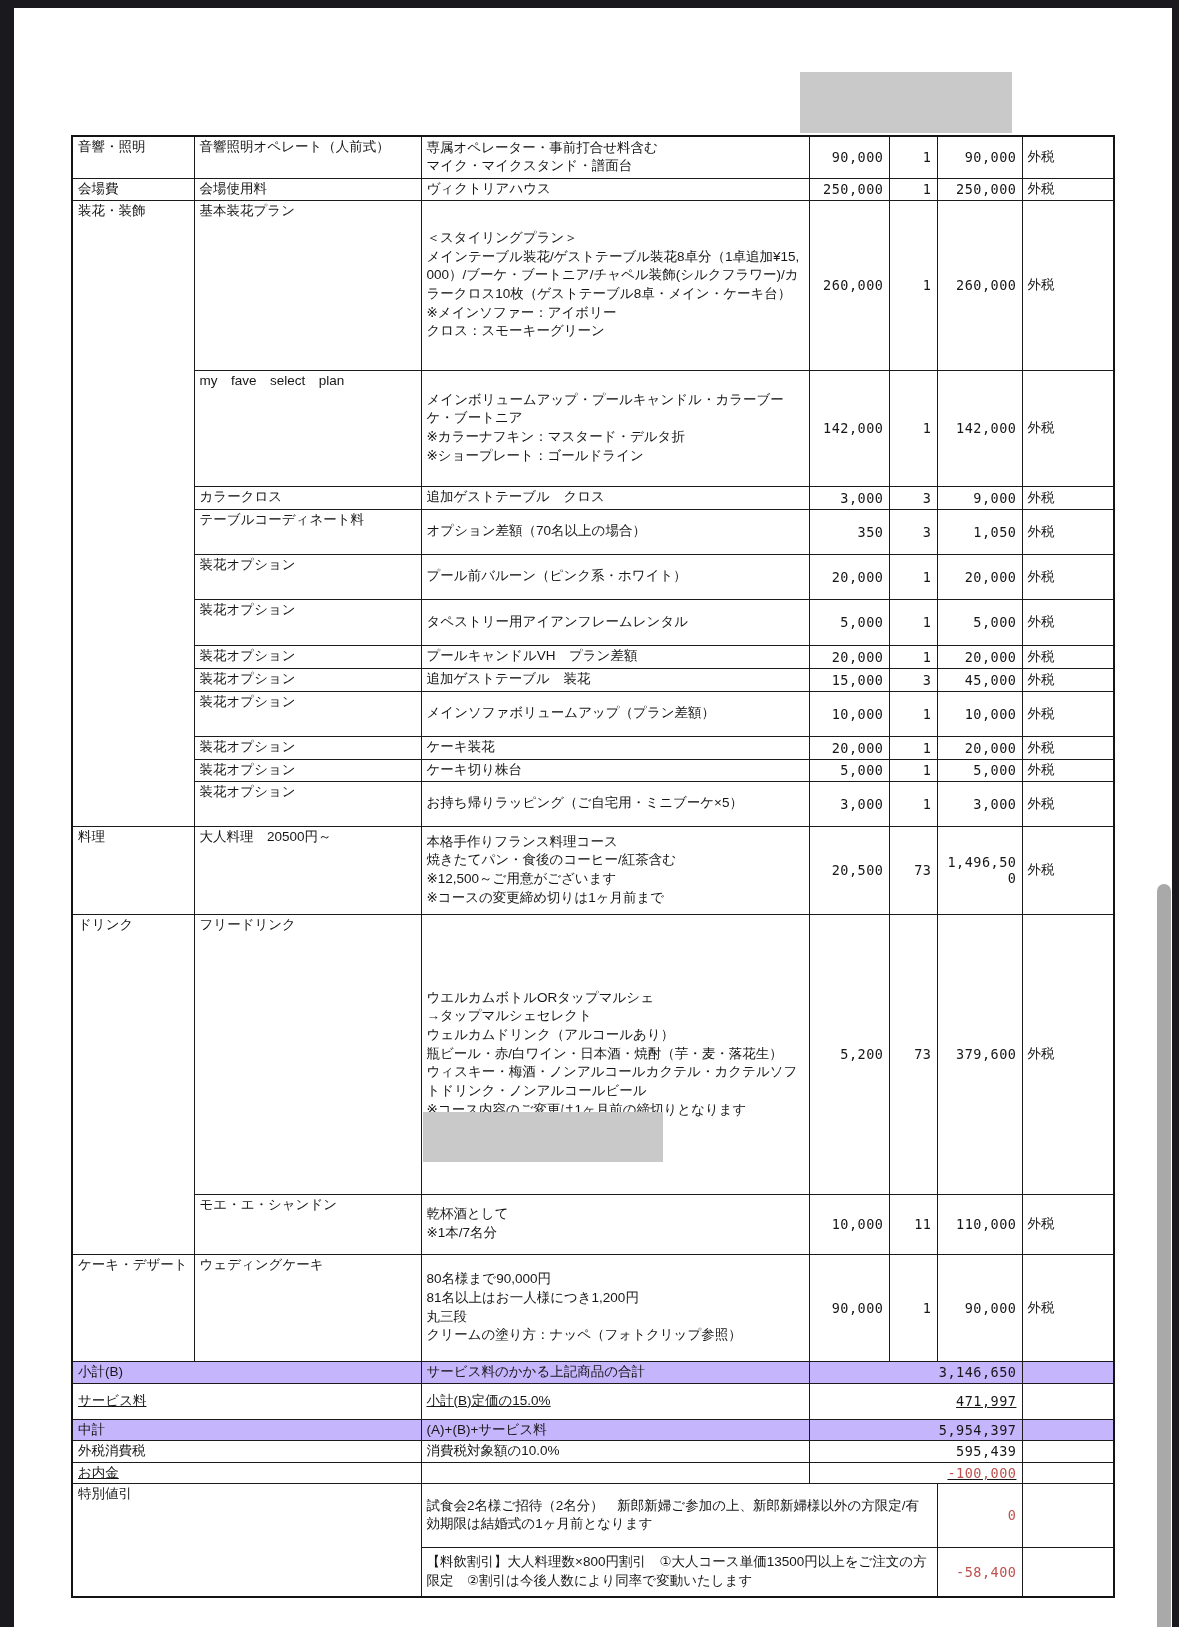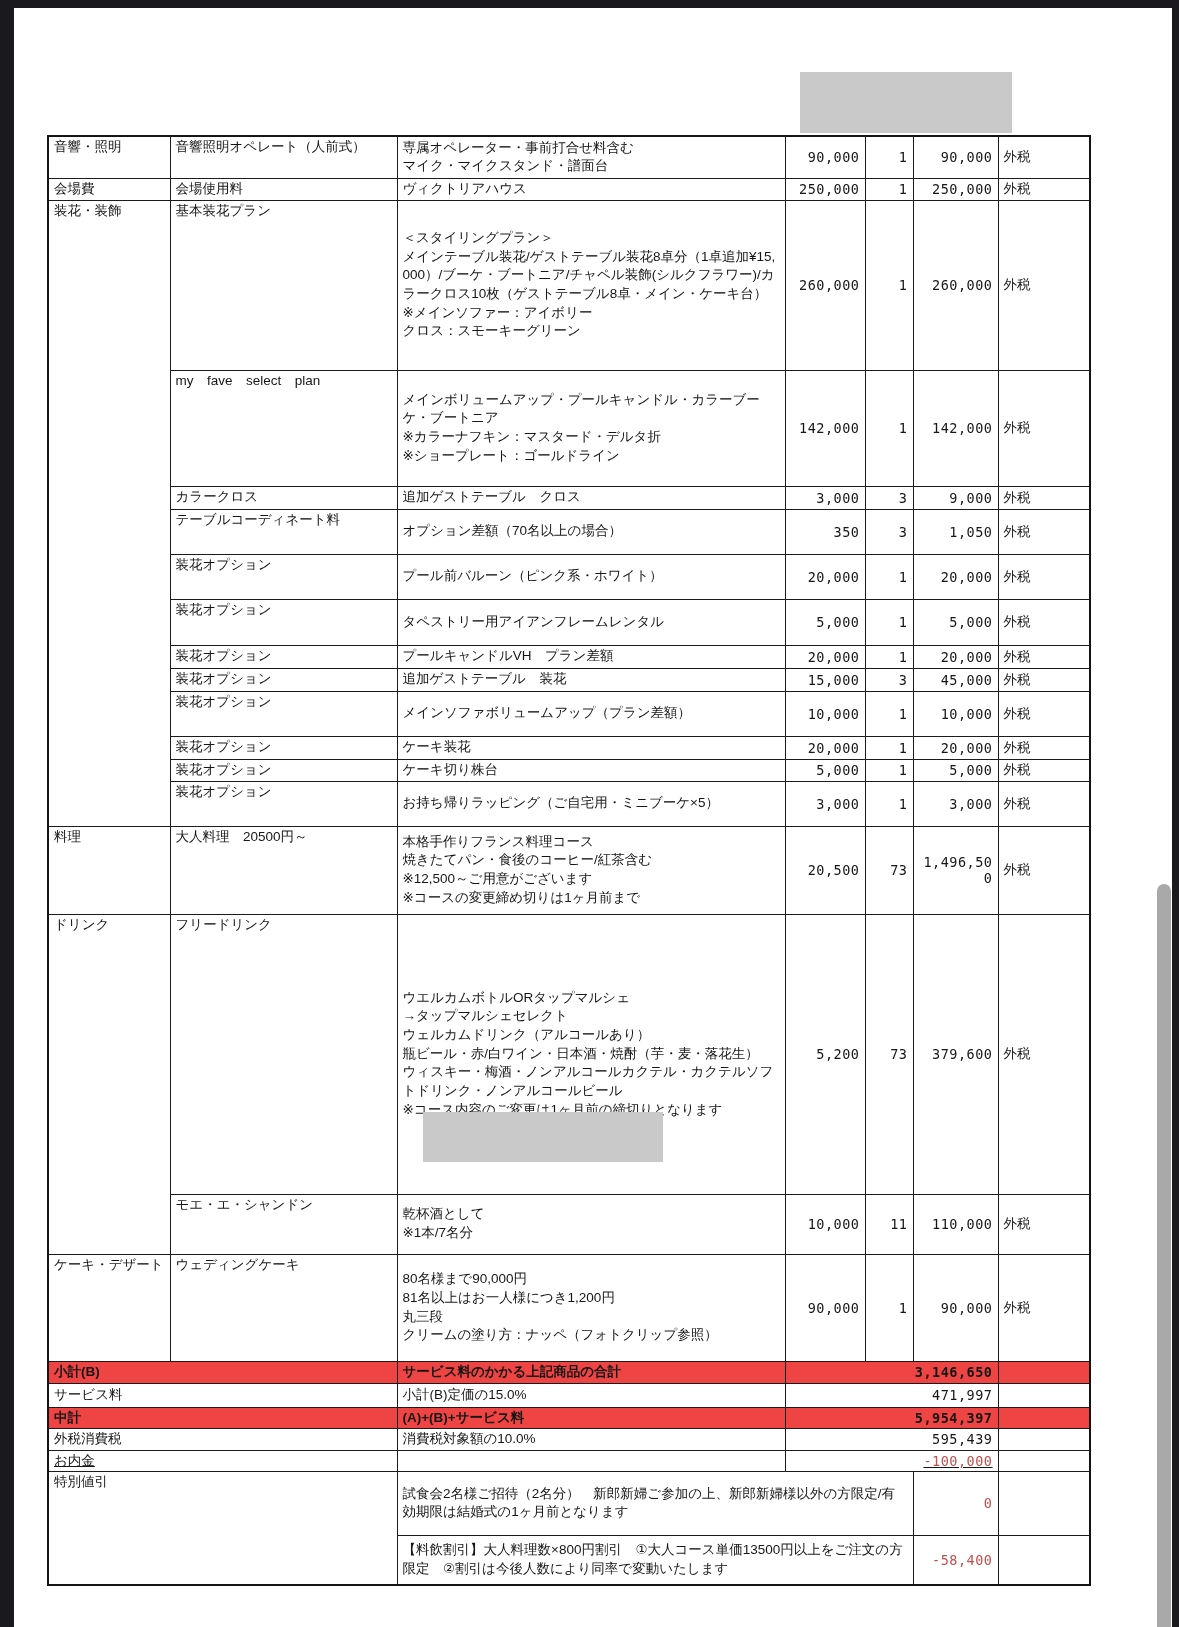--- a/index.html
+++ b/index.html
@@ -3,30 +3,30 @@
 <meta charset="utf-8">
 <style>
   html,body{margin:0;padding:0;background:#101014;}
   #screen{position:relative;width:1179px;height:1627px;background:#1a1a1e;overflow:hidden;
           font-family:"Liberation Sans","DejaVu Sans",sans-serif;color:#161616;}
   .page{position:absolute;left:14px;top:8px;width:1158px;height:1619px;background:#ffffff;}
   .redaction{position:absolute;background:#c9c9c9;}
   #redaction-top{left:800px;top:72px;width:212px;height:61px;}
   #redaction-drink{left:423px;top:1112px;width:240px;height:50px;}
   #scrollbar{position:absolute;left:1157px;top:884px;width:14px;height:743px;background:#a9a9a9;border-radius:8px 8px 0 0;}
-  #estimate-table{position:absolute;left:47px;top:135px;border-collapse:collapse;table-layout:fixed;width:1042px;border:2px solid #141414;}
+  #estimate-table{position:absolute;left:71px;top:135px;border-collapse:collapse;table-layout:fixed;width:1042px;border:2px solid #141414;}
   #estimate-table td{border:1px solid #1b1b1b;padding:1px 5px;overflow:hidden;word-break:break-all;}
   tr.hb td{border-bottom-width:2px;}
   td.cat,td.item{vertical-align:top;font-size:13.5px;padding-top:3px;line-height:1.3;}
   td.desc{vertical-align:middle;white-space:pre-line;font-size:13.5px;line-height:1.38;}
   td.num{vertical-align:middle;text-align:right;font-family:"DejaVu Sans Mono","Liberation Mono",monospace;font-size:13.5px;padding-right:6px;letter-spacing:0.5px;}
   td.tax{vertical-align:middle;text-align:left;font-size:13.5px;}
   td.slabel{vertical-align:middle;font-size:13.5px;}
   td.sp-label{vertical-align:top;font-size:13.5px;padding-top:3px;}
-  tr.shaded td{background:#ef4444;font-weight:bold;}
+  tr.shaded td{background:#c4b5fd;}
   .red{color:#c0504d;}
 </style>
 </head>
 <body>
 
 <div id="screen">
   <div class="page"></div>
   <div class="redaction" id="redaction-top"></div>
   <table id="estimate-table">
     <colgroup>
@@ -206,21 +206,21 @@
           <td class="num">1</td>
           <td class="num">90,000</td>
           <td class="tax">外税</td>
         </tr>
         <tr class="shaded" style="height: 22px;">
           <td class="slabel" colspan="2">小計(B)</td>
           <td class="desc">サービス料のかかる上記商品の合計</td>
           <td class="num" colspan="3">3,146,650</td>
           <td class="tax"></td>
         </tr>
-        <tr style="height: 24px;">
+        <tr style="height: 36px; text-decoration: underline;">
           <td class="slabel" colspan="2">サービス料</td>
           <td class="desc">小計(B)定価の15.0%</td>
           <td class="num" colspan="3">471,997</td>
           <td class="tax"></td>
         </tr>
         <tr class="shaded" style="height: 21px;">
           <td class="slabel" colspan="2">中計</td>
           <td class="desc">(A)+(B)+サービス料</td>
           <td class="num" colspan="3">5,954,397</td>
           <td class="tax"></td>

